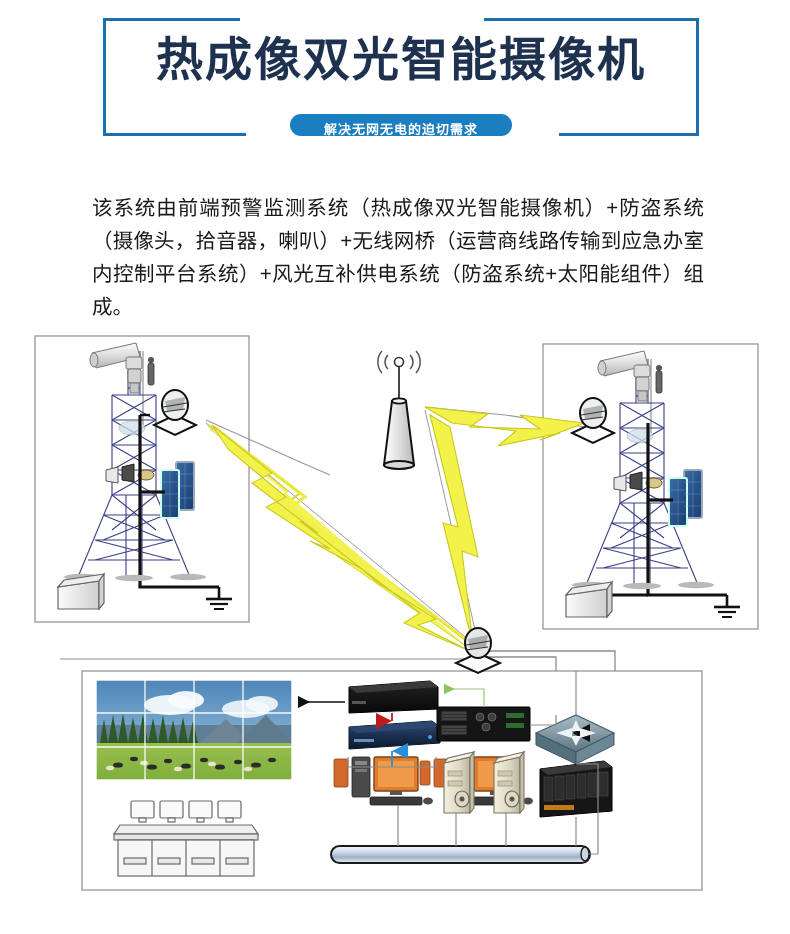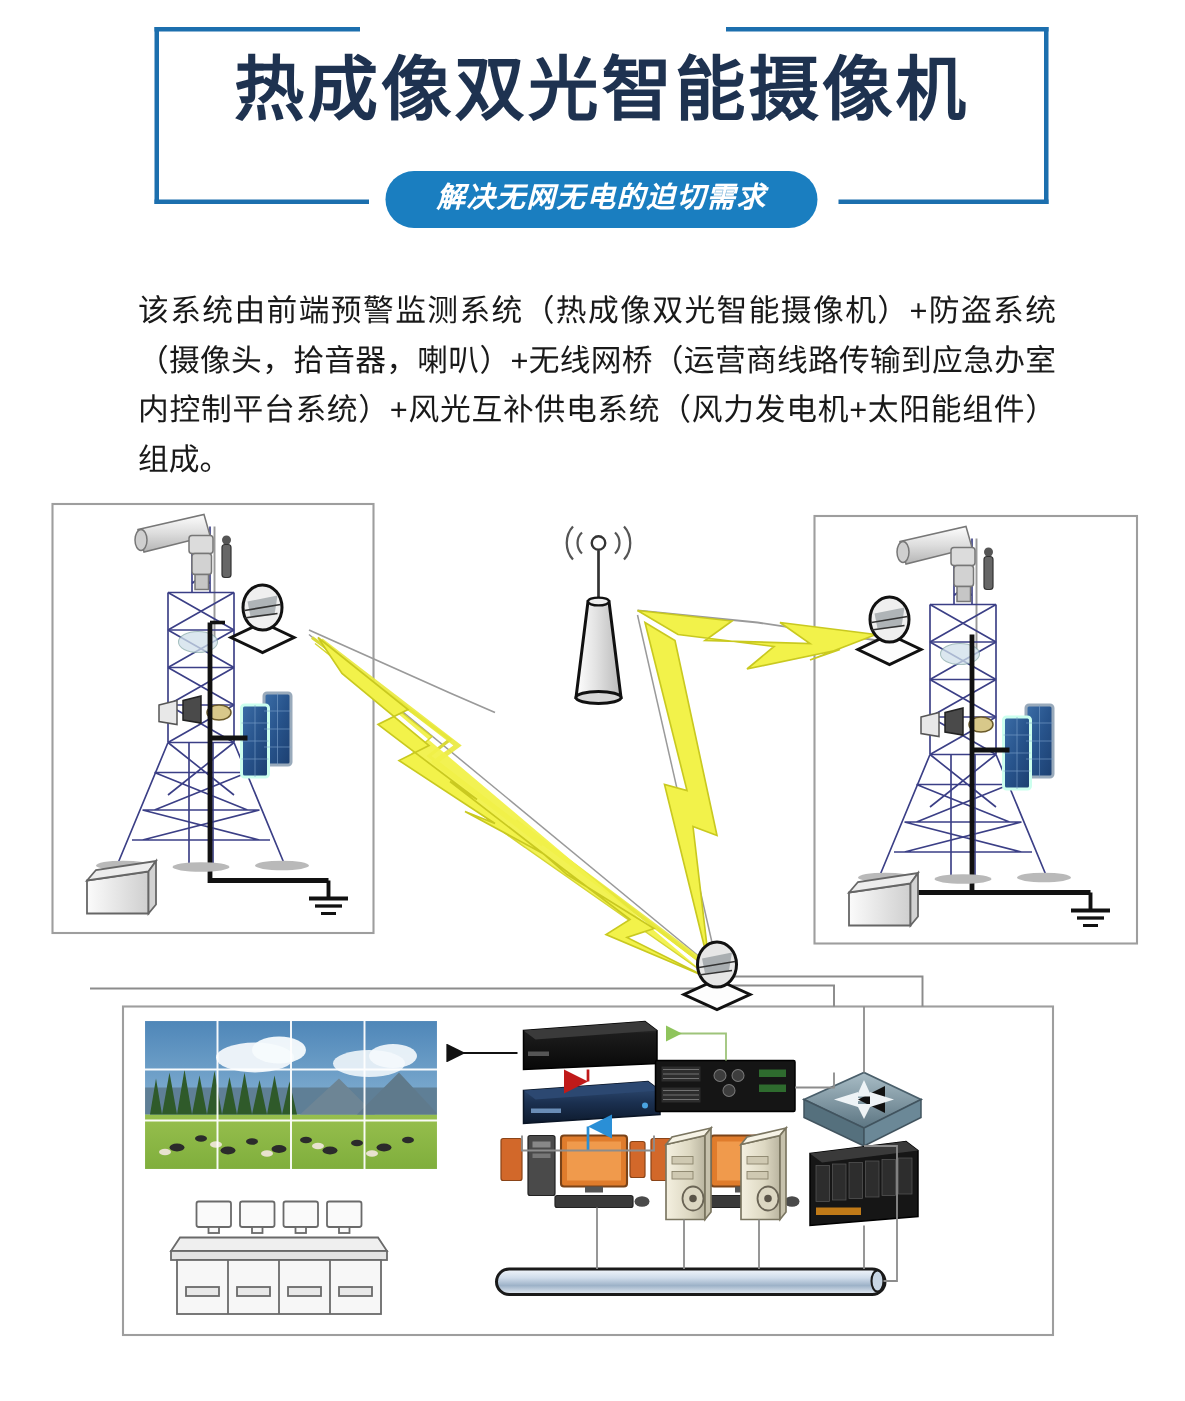--- a/index.html
+++ b/index.html
@@ -39,28 +39,27 @@
     line-height: 1;
     white-space: nowrap;
   }
   .subtitle-badge {
     position: absolute;
     left: 50%;
     transform: translateX(-50%);
     top: 96px;
     background: #1a7ec0;
     color: #ffffff;
-    font-size: 19px;
+    font-size: 13px;
     font-weight: bold;
     letter-spacing: 1px;
-    padding: 9px 34px 10px 34px;
+    padding: 9px 34px 0 34px;
     border-radius: 22px;
     white-space: nowrap;
     line-height: 1;
-    font-style: italic;
   }
 
   
   .intro {
     position: absolute;
     left: 92px; top: 170px;
     width: 612px;
     font-size: 20.5px;
     line-height: 1.62;
     color: #191919;
@@ -85,21 +84,21 @@
     <div class="frame-edge fe-right"></div>
     <div class="frame-edge fe-top-l"></div>
     <div class="frame-edge fe-top-r"></div>
     <div class="frame-edge fe-bot-l"></div>
     <div class="frame-edge fe-bot-r"></div>
 
     <div class="main-title">热成像双光智能摄像机</div>
     <div class="subtitle-badge">解决无网无电的迫切需求</div>
   </div>
 
-  <p class="intro">该系统由前端预警监测系统（热成像双光智能摄像机）+防盗系统（摄像头，拾音器，喇叭）+无线网桥（运营商线路传输到应急办室内控制平台系统）+风光互补供电系统（风力发电机+太阳能组件）组成。</p>
+  <p class="intro">该系统由前端预警监测系统（热成像双光智能摄像机）+防盗系统（摄像头，拾音器，喇叭）+无线网桥（运营商线路传输到应急办室内控制平台系统）+风光互补供电系统（防盗系统+太阳能组件）组成。</p>
 
   <div class="diagram">
 
     <svg class="svg-layer" viewBox="0 0 790 600" xmlns="http://www.w3.org/2000/svg">
       <defs>
         <linearGradient id="gBus" x1="0" y1="0" x2="0" y2="1">
           <stop offset="0" stop-color="#f2f6fb"></stop>
           <stop offset="0.35" stop-color="#cfdcea"></stop>
           <stop offset="0.65" stop-color="#9db2c8"></stop>
           <stop offset="1" stop-color="#e8eef5"></stop>

